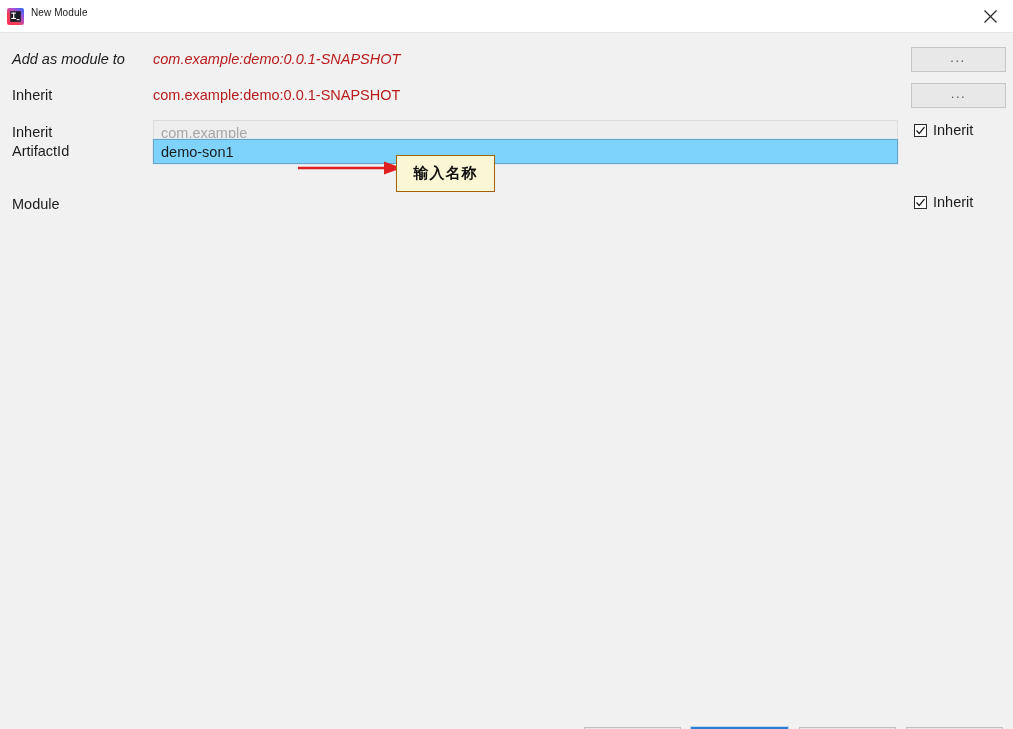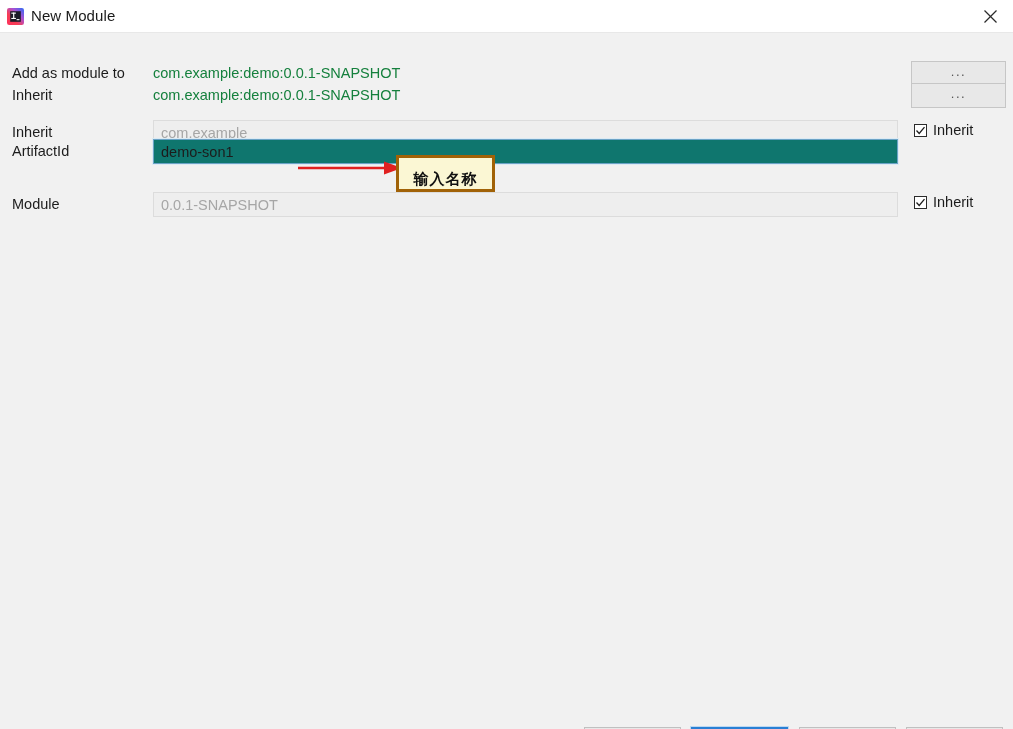--- a/index.html
+++ b/index.html
@@ -26,21 +26,21 @@
     box-sizing: border-box;
   }
   .title-icon {
     position: absolute;
     left: 7px; top: 8px;
     width: 17px; height: 17px;
   }
   .title-text {
     position: absolute;
     left: 31px; top: 7px;
-    font-size: 15px;
+    font-size: 10px;
     color: #1a1a1a;
     letter-spacing: 0.1px;
     white-space: nowrap;
   }
   .close-btn {
     position: absolute;
     right: 0; top: 0;
     width: 46px; height: 32px;
     display: flex;
     align-items: center;
@@ -68,21 +68,21 @@
     top: 4px;
     font-size: 14.5px;
     color: #1c1c1c;
     white-space: nowrap;
   }
   .static-val {
     position: absolute;
     left: 153px;
     top: 4px;
     font-size: 14.5px;
-    color: #15803d;
+    color: #b91c1c;
     white-space: nowrap;
   }
 
   
   .field {
     position: absolute;
     left: 153px;
     top: 0;
     width: 745px;
     height: 25px;
@@ -92,21 +92,21 @@
     padding: 0 2px 0 7px;
     font-family: "Liberation Sans", sans-serif;
     outline: none;
   }
   .field.disabled {
     background: #eeeeee;
     border: 1px solid #dcdcdc;
     color: #a6a6a6;
   }
   .field.focused {
-    background: #0f766e;
+    background: #7dd3fc;
     border: 1px solid #6ba3c6;
     box-shadow: 0 0 0 1px #dceaf3;
     color: #1c1c1c;
   }
 
   
   .browse-btn {
     position: absolute;
     left: 911px;
     width: 95px;
@@ -158,24 +158,24 @@
     height: 20px;
     pointer-events: none;
   }
   .anno-box {
     position: absolute;
     left: 396px;
     top: 155px;
     width: 99px;
     height: 37px;
     background: #fbf7d4;
-    border: 3px solid #a16207;
-    box-sizing: border-box;
-    display: flex;
-    align-items: flex-end;
+    border: 1px solid #a16207;
+    box-sizing: border-box;
+    display: flex;
+    align-items: center;
     justify-content: center;
     font-size: 15px;
     font-weight: bold;
     color: #111111;
     letter-spacing: 1px;
   }
 
   
   .footer {
     position: absolute;
@@ -231,21 +231,21 @@
   <span class="close-btn">
     <svg width="15" height="15" viewBox="0 0 15 15">
       <line x1="1.5" y1="1.5" x2="13.5" y2="13.5" stroke="#2b2b2b" stroke-width="1.2"></line>
       <line x1="13.5" y1="1.5" x2="1.5" y2="13.5" stroke="#2b2b2b" stroke-width="1.2"></line>
     </svg>
   </span>
 </div>
 
 <div class="form">
 
-  <div class="row" style="top:28px;">
+  <div class="row" style="top:14px;font-style:italic;">
     <span class="lbl">Add as module to</span>
     <span class="static-val">com.example:demo:0.0.1-SNAPSHOT</span>
     <div class="browse-btn" style="top:0;">
       <span>...</span>
     </div>
   </div>
 
   <div class="row" style="top:50px;">
     <span class="lbl">Inherit</span>
     <span class="static-val">com.example:demo:0.0.1-SNAPSHOT</span>
@@ -267,21 +267,20 @@
     </div>
   </div>
 
   <div class="row" style="top:106px;">
     <span class="lbl">ArtifactId</span>
     <input class="field focused" type="text" value="demo-son1" style="">
   </div>
 
   <div class="row" style="top:159px;">
     <span class="lbl">Module</span>
-    <input class="field disabled" type="text" disabled="" value="0.0.1-SNAPSHOT" style="">
     <div class="inherit">
       <span class="cbox">
         <svg width="11" height="11" viewBox="0 0 11 11">
           <polyline points="1.5,5.5 4.2,8.4 9.5,2.2" fill="none" stroke="#1c1c1c" stroke-width="1.3"></polyline>
         </svg>
       </span>
       <span class="inherit-label">Inherit</span>
     </div>
   </div>
 

